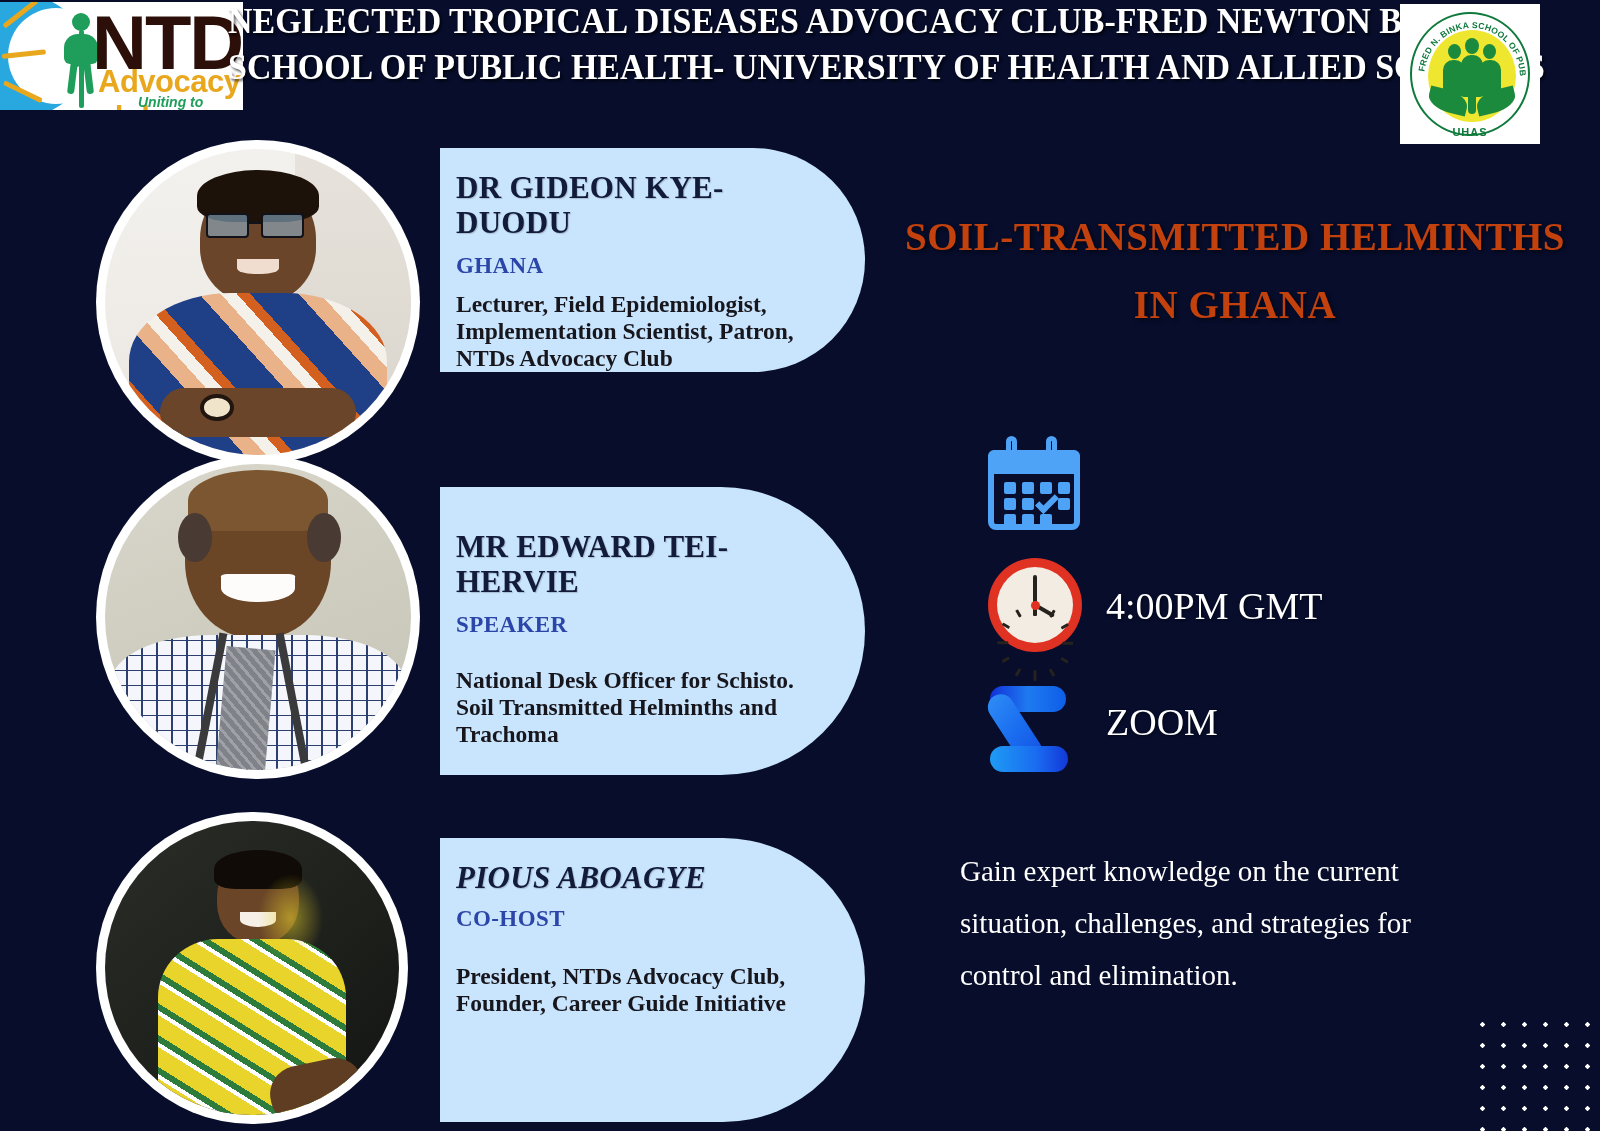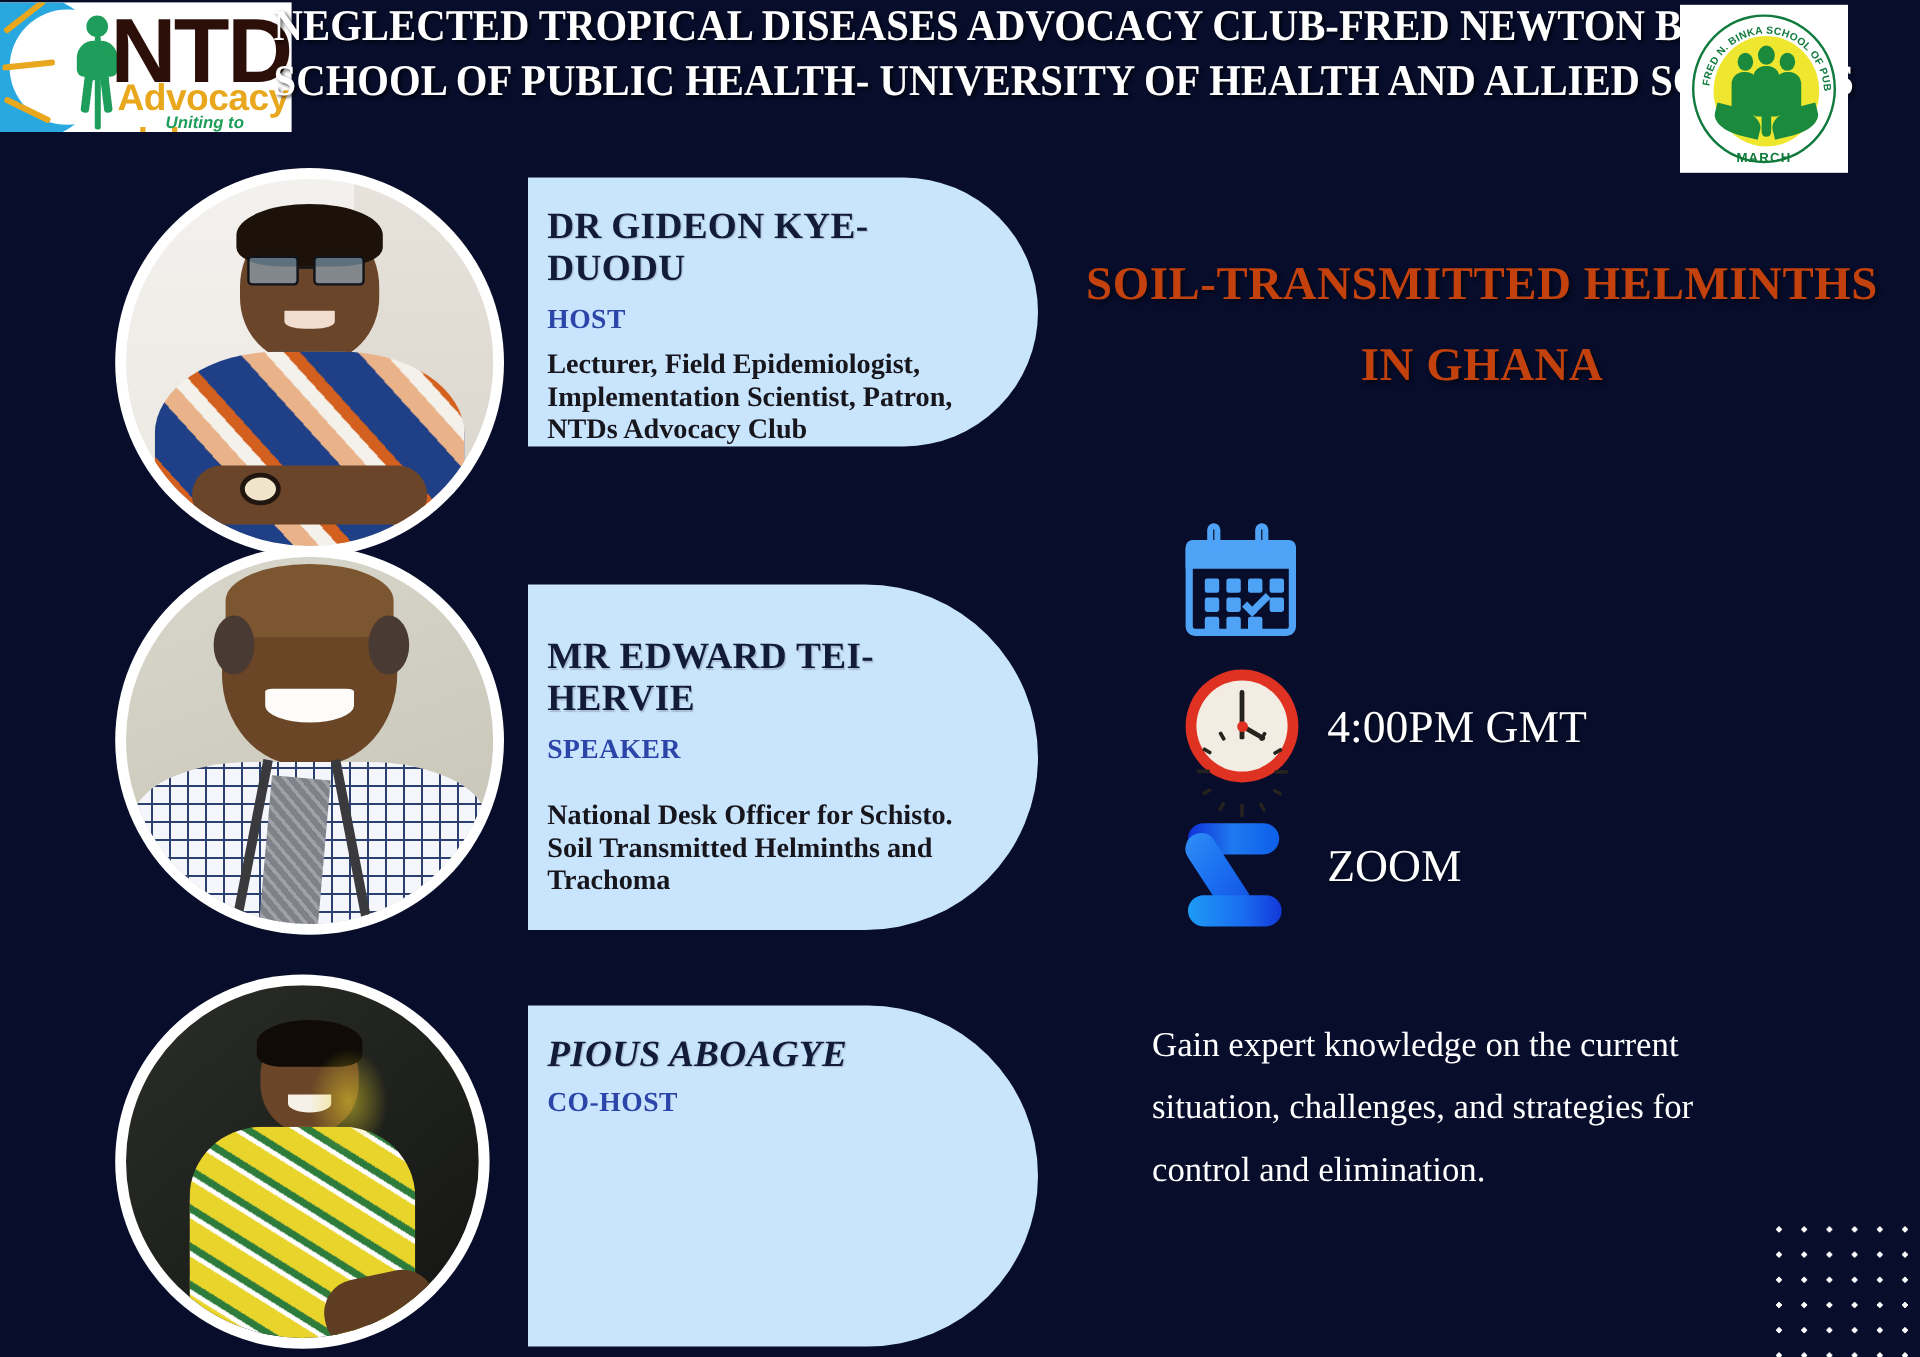--- a/index.html
+++ b/index.html
@@ -317,21 +317,21 @@
       <div class="uhas-fig f-head" style="left:36px;top:30px;width:13px;height:15px;"></div>
       <div class="uhas-fig f-head" style="left:53px;top:24px;width:14px;height:16px;"></div>
       <div class="uhas-fig f-head" style="left:71px;top:30px;width:13px;height:15px;"></div>
       <div class="uhas-fig" style="left:31px;top:46px;width:22px;height:36px;border-radius:10px 10px 3px 3px;"></div>
       <div class="uhas-fig" style="left:49px;top:41px;width:22px;height:42px;border-radius:10px 10px 3px 3px;"></div>
       <div class="uhas-fig" style="left:67px;top:46px;width:22px;height:36px;border-radius:10px 10px 3px 3px;"></div>
       <div class="uhas-leaf" style="left:16px;top:76px;width:40px;height:22px;transform:rotate(14deg);"></div>
       <div class="uhas-leaf" style="left:64px;top:76px;width:40px;height:22px;transform:rotate(-14deg) scaleX(-1);"></div>
       <div class="uhas-fig" style="left:56px;top:74px;width:8px;height:26px;border-radius:4px;"></div>
     </div>
-    <div class="uhas-bottom">MARCH</div>
+    <div class="uhas-bottom">UHAS</div>
   </div>
 </div>
 
 <div class="portrait p1">
   <div class="inner">
     <div class="ph1">
       <div class="wall"></div>
       <div class="neck"></div>
       <div class="head"></div>
       <div class="hair"></div>
@@ -370,33 +370,34 @@
       <div class="smile"></div>
       <div class="shirt"></div>
       <div class="arm"></div>
       <div class="glow"></div>
     </div>
   </div>
 </div>
 
 <div class="card c1">
   <div class="card-name">DR GIDEON KYE-DUODU</div>
-  <div class="card-role">HOST</div>
+  <div class="card-role">GHANA</div>
   <div class="card-desc">Lecturer, Field Epidemiologist, Implementation Scientist, Patron, NTDs Advocacy Club</div>
 </div>
 
 <div class="card c2">
   <div class="card-name">MR EDWARD TEI-HERVIE</div>
   <div class="card-role">SPEAKER</div>
   <div class="card-desc">National Desk Officer for Schisto.  Soil Transmitted Helminths and Trachoma</div>
 </div>
 
 <div class="card c3">
   <div class="card-name">PIOUS ABOAGYE</div>
   <div class="card-role">CO-HOST</div>
+  <div class="card-desc">President, NTDs Advocacy Club, Founder, Career Guide Initiative</div>
 </div>
 
 <div class="main-title">SOIL-TRANSMITTED HELMINTHS IN GHANA</div>
 
 <div class="info-row r-date">
   <div class="info-icon">
     <div class="cal-body"></div>
     <div class="cal-top"></div>
     <div class="cal-ring l"></div>
       <div class="cal-ring r"></div>

